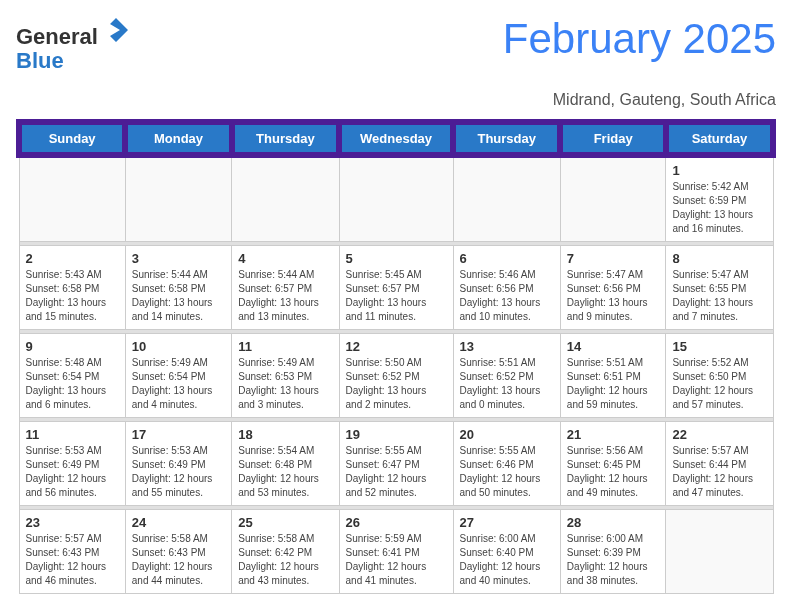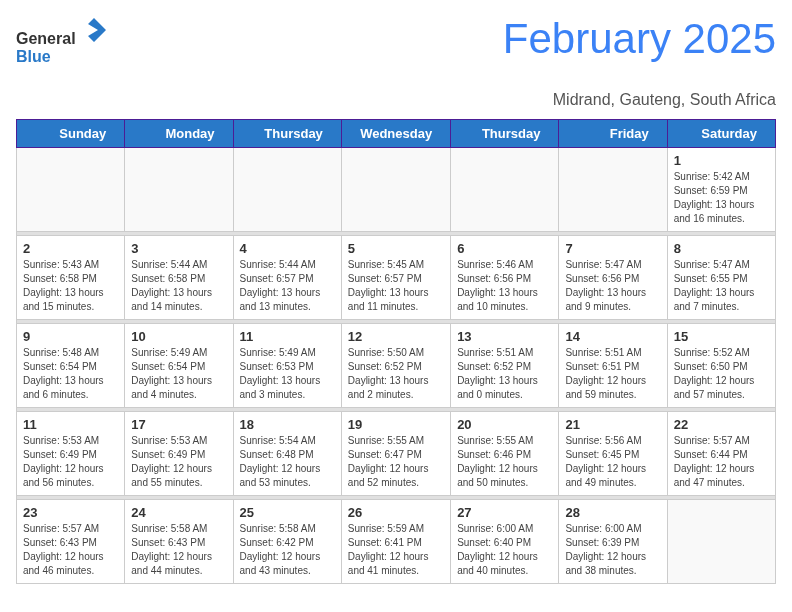--- a/index.html
+++ b/index.html
@@ -14,21 +14,21 @@
       display: flex;
       justify-content: space-between;
       align-items: flex-start;
       margin-bottom: 10px;
     }
     .logo {
       display: flex;
       align-items: center;
     }
     .logo-text {
-      font-size: 16px;
+      font-size: 22px;
       font-weight: bold;
       line-height: 1.1;
     }
     .logo-general { color: #333; }
     .logo-blue { color: #2979c8; }
     .logo-icon {
       width: 28px;
       height: 28px;
       margin-left: 4px;
     }
@@ -50,22 +50,22 @@
       width: 100%;
       border-collapse: collapse;
       border: 1px solid #ccc;
     }
     .calendar th {
       background-color: #2979c8;
       color: #fff;
       font-size: 13px;
       font-weight: bold;
       padding: 6px 18px;
-      border: 1px solid #4c1d95;
-      text-align: right;
+      border: 6px solid #4c1d95;
+      text-align: center;
     }
     .calendar td {
       border: 1px solid #ccc;
       vertical-align: top;
       padding: 5px 6px;
       width: 108px;
       min-height: 80px;
       font-size: 10.5px;
       color: #333;
       background: #fff;

